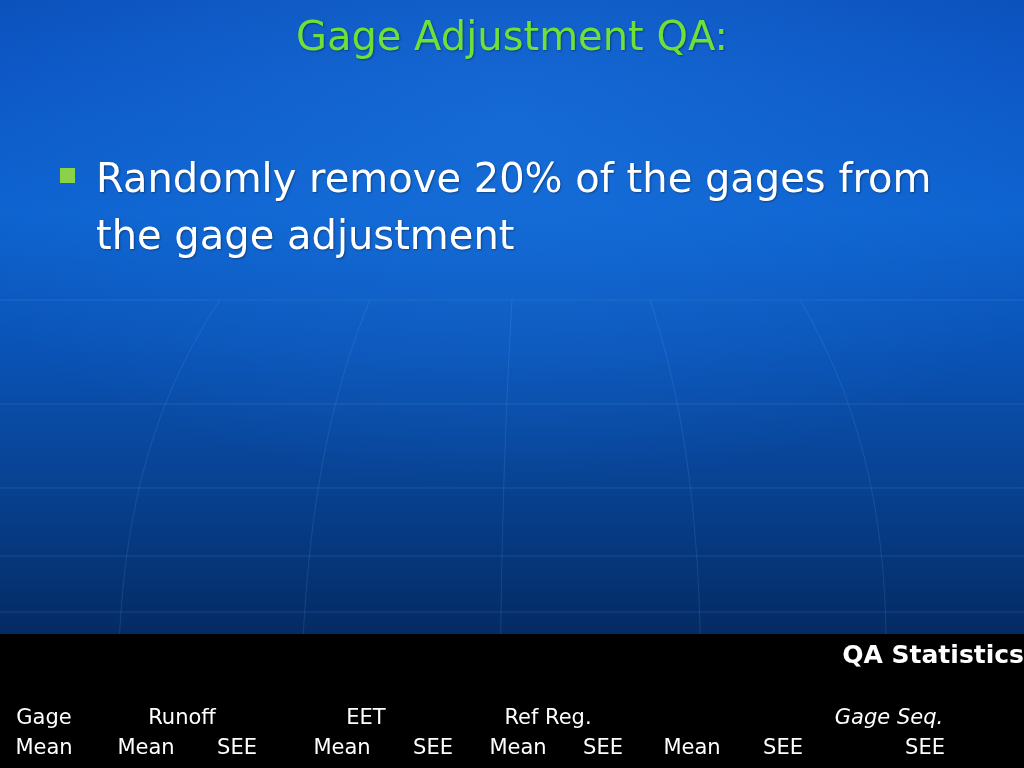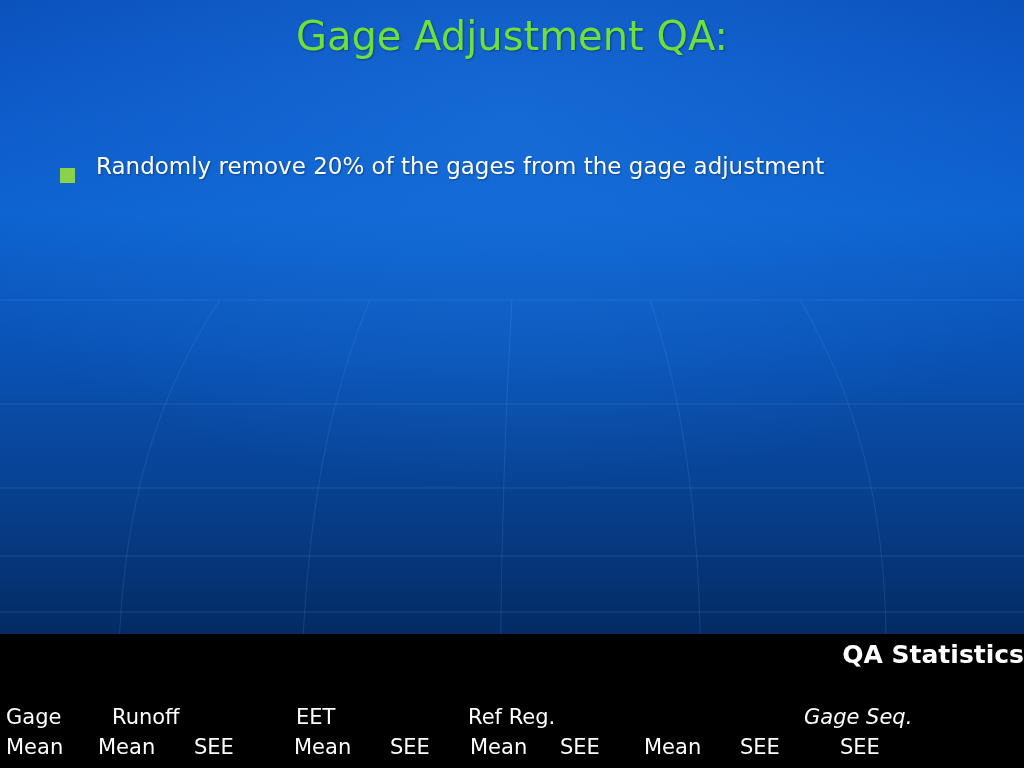--- a/index.html
+++ b/index.html
@@ -50,21 +50,21 @@
     position: absolute;
     left: 52px;
     top: 150px;
     width: 920px;
     color: #ffffff;
   }
 
   .bullet-l1 {
     position: relative;
     padding-left: 44px;
-    font-size: 23px;
+    font-size: 40px;
     line-height: 1.43;
     margin-bottom: 2px;
     text-shadow: 1px 1px 2px rgba(0,0,0,0.35);
   }
   .bullet-l1 .marker {
     position: absolute;
     left: 8px;
     top: 18px;
     width: 15px;
     height: 15px;
@@ -109,20 +109,21 @@
   }
 
   .stats-grid {
     position: relative;
     width: 1024px;
     height: 96px;
     font-size: 21px;
   }
   .cell {
     position: absolute;
+    text-align: center;
     white-space: nowrap;
   }
   .row-head { top: 36px; }
   .row-sub  { top: 66px; }
   .row-val  { top: 96px; font-weight: bold; color: #b33a10; text-decoration: underline; }
 </style>
 </head>
 <body>
 
 <div class="slide">

